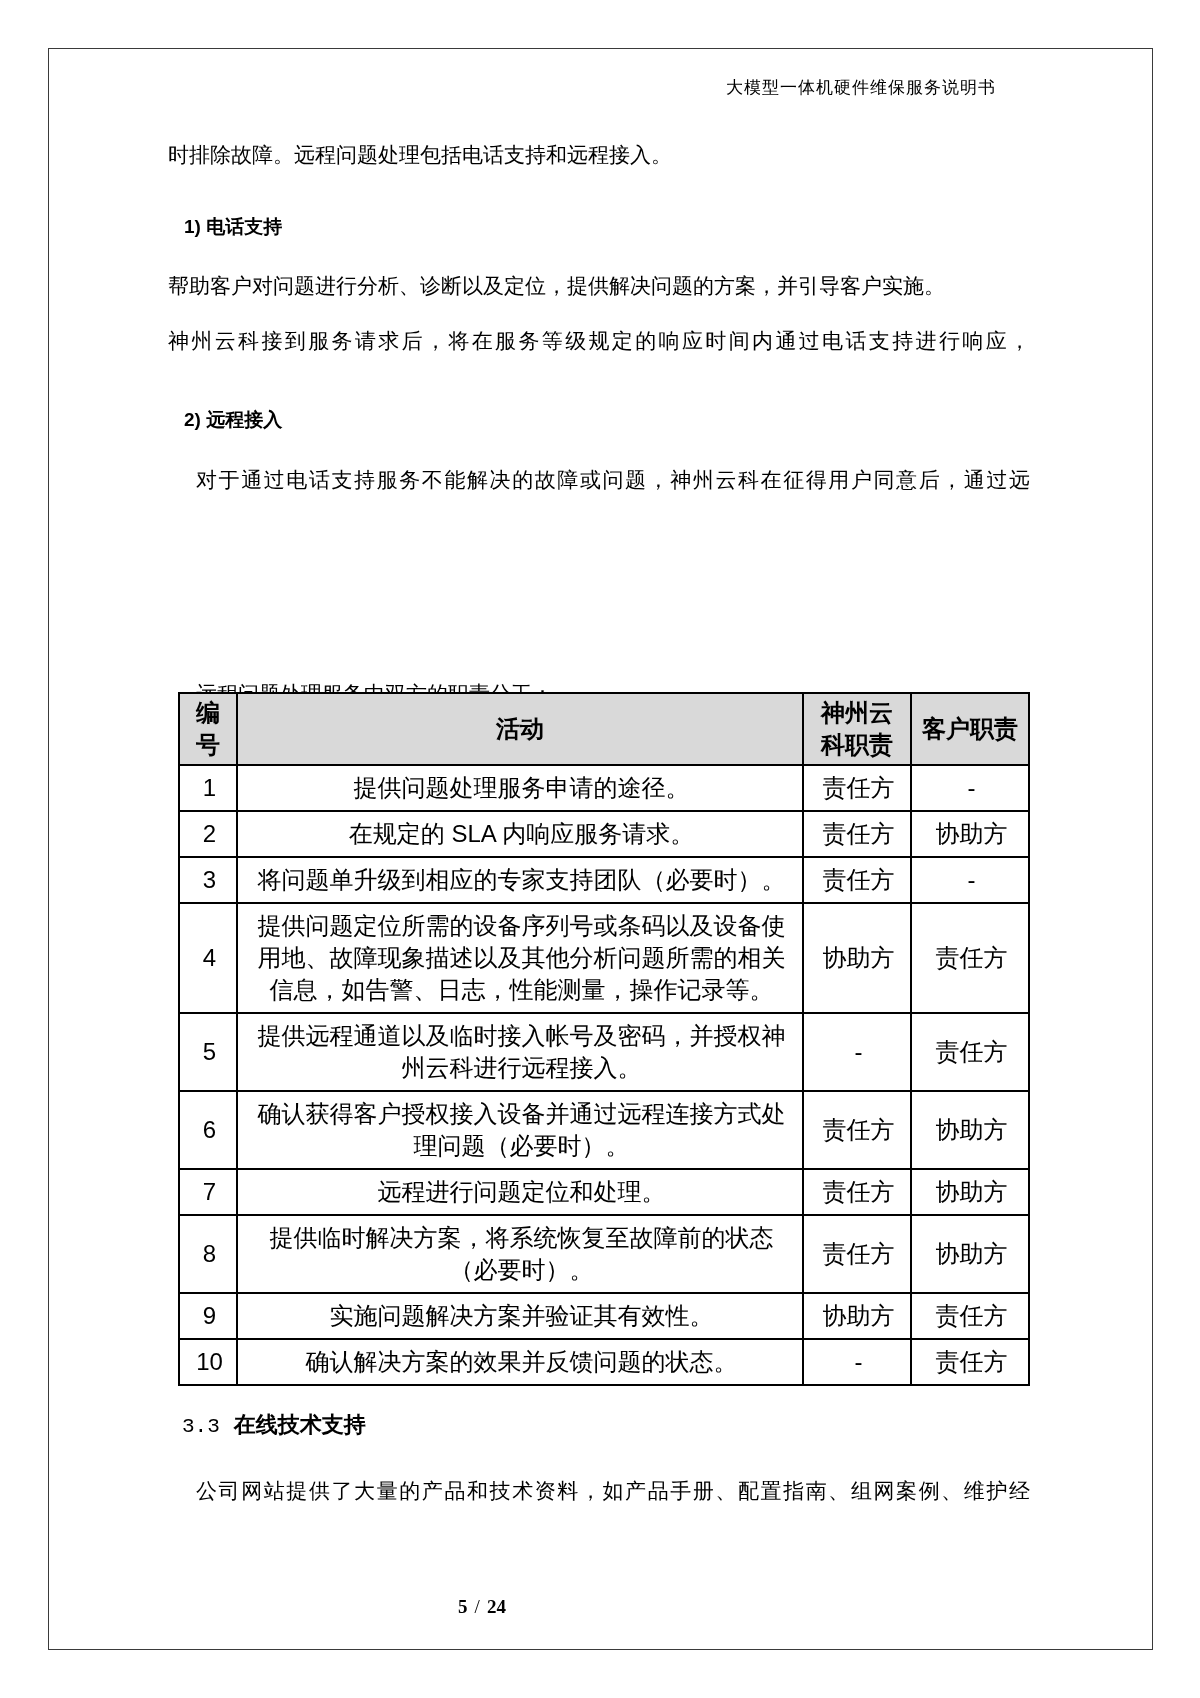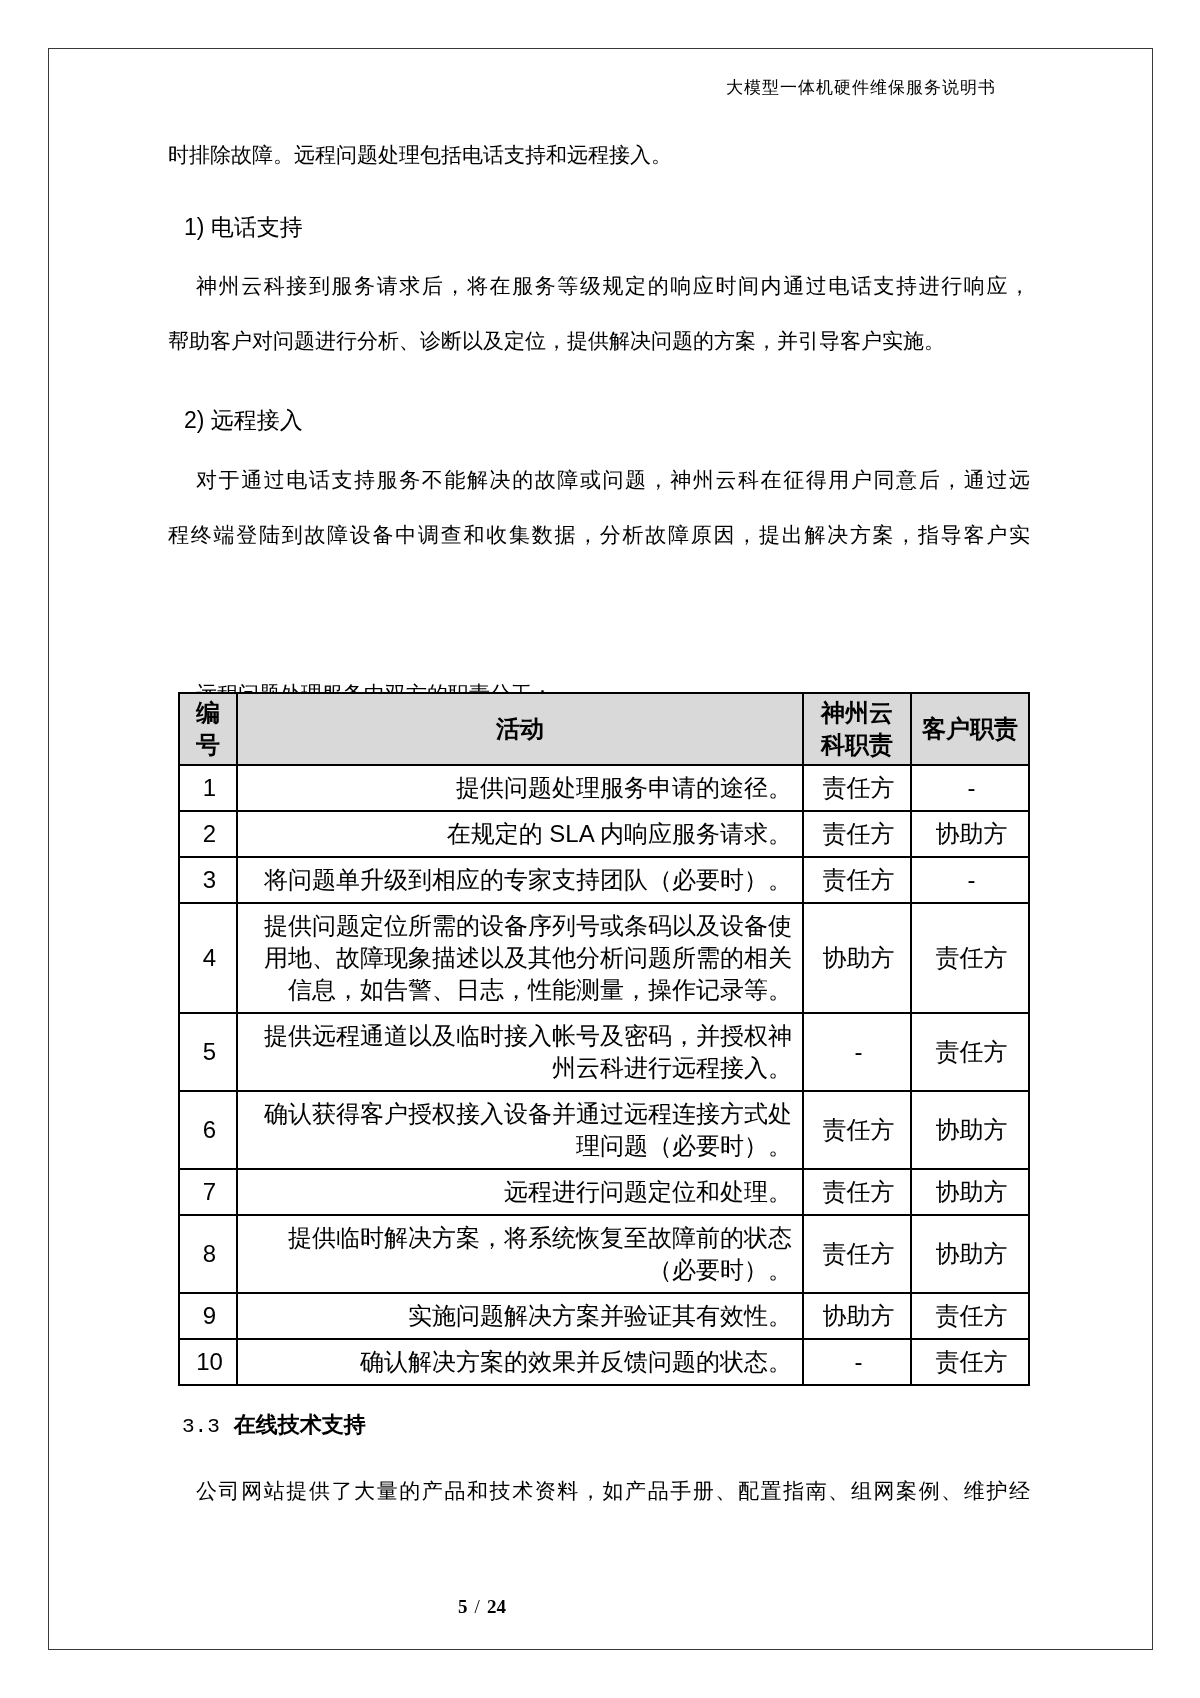--- a/index.html
+++ b/index.html
@@ -16,41 +16,41 @@
     position:absolute; top:76px; left:170px; width:860px;
     text-align:right; padding-right:34px;
     font-family:"Liberation Serif", serif; font-size:17px; letter-spacing:1px;
     line-height:24px;
   }
   .block { position:absolute; left:168px; width:862px; font-size:21px; }
   .line { line-height:55px; text-align:left; }
   .line.fill { text-align:justify; text-align-last:justify; }
   .para .line:first-child.indent1 { text-indent:28px; }
   .single { line-height:46px; }
-  .heading { font-weight:normal; font-size:23px; line-height:44px; padding-left:16px; }
+  .heading { font-weight:bold; font-size:19px; line-height:44px; padding-left:16px; }
   .lead { line-height:44px; text-indent:28px; }
   .sec-heading { line-height:50px; font-size:22px; padding-left:14px; }
   .sec-heading .sec-num { font-family:Liberation Mono, monospace; font-weight:normal; margin-right:14px; font-size:21px; }
   .sec-heading .sec-title { font-weight:bold; }
 
   table.resp {
     position:absolute; left:178px; top:692px; width:850px;
     border-collapse:collapse; table-layout:fixed;
     font-size:24px;
   }
   table.resp th, table.resp td {
     border:2px solid #000; vertical-align:middle; line-height:32px;
   }
   table.resp th {
     background:#d9d9d9; font-weight:bold; text-align:center;
     height:68px; padding:3px 6px;
   }
   table.resp td { height:45px; padding:6px 10px 6px 13px; }
   td.c-no, td.c-vendor, td.c-customer { text-align:center; padding-left:4px; padding-right:4px; }
-  td.c-activity { text-align:right; }
+  td.c-activity { text-align:center; }
 
   .doc-footer {
     position:absolute; top:1594px; left:0; width:964px;
     text-align:center; font-family:"Liberation Serif", serif;
     font-weight:bold; font-size:19px; line-height:26px;
   }
   .doc-footer .sep { font-weight:normal; padding:0 7px; }
 </style>
 </head>
 <body>
@@ -59,29 +59,28 @@
 
 <div class="doc-header">大模型一体机硬件维保服务说明书</div>
 
 <div class="block" style="top:132px;">
   <div class="line single">时排除故障。远程问题处理包括电话支持和远程接入。</div>
 </div>
 
 <div class="block heading" style="top:205px;">1) 电话支持</div>
 
 <div class="block para" style="top:258px;">
+    <div class="line">帮助客户对问题进行分析、诊断以及定位，提供解决问题的方案，并引导客户实施。</div>
     <div class="line indent1 fill">神州云科接到服务请求后，将在服务等级规定的响应时间内通过电话支持进行响应，</div>
-    <div class="line">帮助客户对问题进行分析、诊断以及定位，提供解决问题的方案，并引导客户实施。</div>
   </div>
 
 <div class="block heading" style="top:398px;">2) 远程接入</div>
 
 <div class="block para" style="top:452px;">
     <div class="line indent1 fill">对于通过电话支持服务不能解决的故障或问题，神州云科在征得用户同意后，通过远</div>
-    <div class="line fill">程终端登陆到故障设备中调查和收集数据，分析故障原因，提出解决方案，指导客户实</div>
   </div>
 
 <div class="block lead" style="top:672px;">远程问题处理服务中双方的职责分工：</div>
 
 <table class="resp">
   <colgroup>
     <col style="width:58px">
       <col style="width:566px">
       <col style="width:108px">
       <col style="width:118px">

